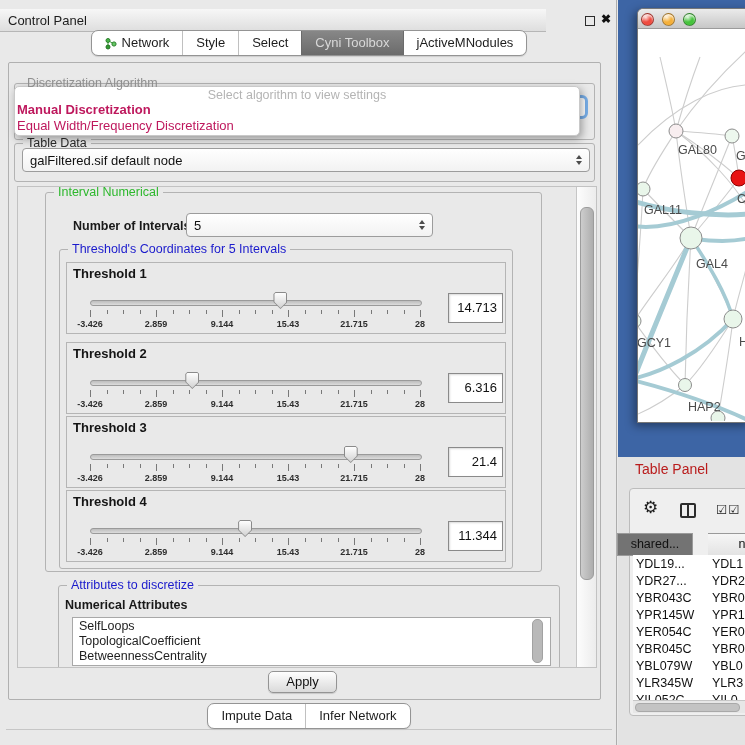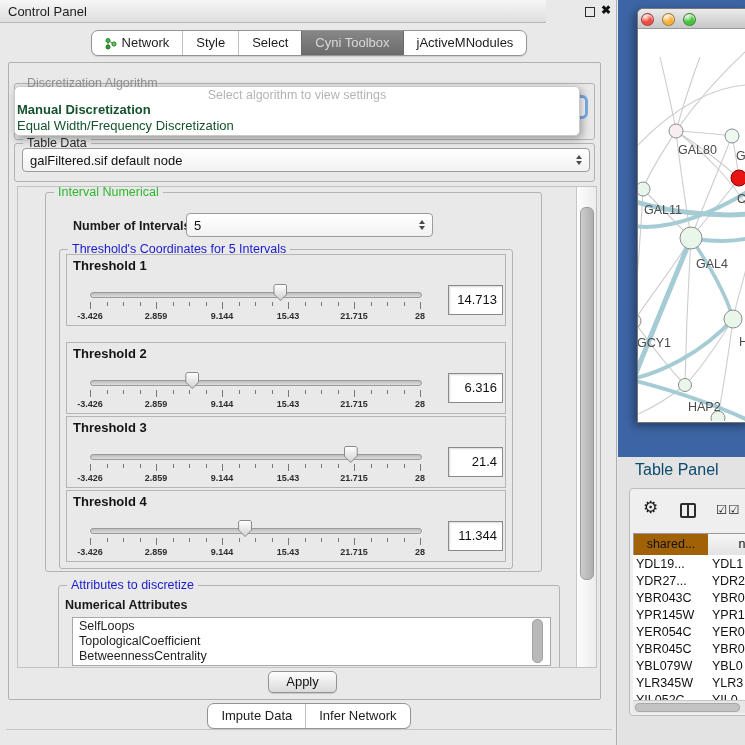--- a/index.html
+++ b/index.html
@@ -1,21 +1,21 @@
 <!DOCTYPE html>
 <html><head>
 <meta charset="utf-8">
 <style>
   html,body{margin:0;padding:0}
   body{width:745px;height:745px;position:relative;overflow:hidden;
        background:#e9e9e9;font-family:"Liberation Sans",sans-serif;color:#1c1c1c;}
   .abs{position:absolute}
 
   
-  #titlebar{left:0;top:0;width:546px;height:22px;background:linear-gradient(#f7f7f7,#dedede);border-bottom:1px solid #b6b6b6}
+  #titlebar{left:0;top:9px;width:546px;height:22px;background:linear-gradient(#f7f7f7,#dedede);border-bottom:1px solid #b6b6b6}
   #paneltitle{left:8px;top:4px;font-size:13px}
   #floatbtn{left:585px;top:7px;width:8px;height:8px;border:1.5px solid #2b2b2b;background:transparent}
   #closebtn{left:601px;top:3px;font-size:12px;font-weight:bold;color:#111}
 
   
   .tabrow{left:0;width:618px;display:flex;justify-content:center}
   #toptabs{top:30px}
   #bottomtabs{top:703px}
   .tabgroup{display:flex;border:1px solid #949494;border-radius:7px;overflow:hidden;background:#fff;height:24px;box-shadow:0 1px 1px rgba(0,0,0,.12)}
   .tabseg{padding:0 13px;line-height:24px;font-size:13px;color:#1d1d1d;display:flex;align-items:center;gap:5px;cursor:default;white-space:nowrap}
@@ -33,21 +33,21 @@
   .gtitle{position:absolute;top:-8px;left:8px;background:#e9e9e9;padding:0 4px;font-size:12.5px;line-height:15px;white-space:nowrap}
   .t-green{color:#2db82d}.t-blue{color:#1a1acc}.t-gray{color:#8f8f8f}.t-dark{color:#2b2b2b}
 
   #algogroup{left:14px;top:83px;width:579px;height:55px}
   #algogroup .gtitle{background:transparent;z-index:6}
   #algocombo{left:24px;top:95px;width:558px;height:18px;border:3px solid #78aee8;border-radius:6px;background:#fff}
 
   
   #popup{left:14px;top:86px;width:564px;height:48px;background:#fff;border:1px solid #c9c9c9;border-radius:5px;box-shadow:2px 3px 9px rgba(0,0,0,.35);z-index:5}
   #popuphint{text-align:center;color:#b4b4b4;font-size:12.5px;margin-top:1px}
-  .popopt{font-size:13px;color:#14532d;padding-left:2px;line-height:16px;white-space:nowrap}
+  .popopt{font-size:13px;color:#be185d;padding-left:2px;line-height:16px;white-space:nowrap}
   .popopt.bold{font-weight:bold}
 
   
   .combo{position:absolute;background:linear-gradient(#ffffff,#f2f2f2);border:1px solid #9c9c9c;border-radius:4px;font-size:13px;color:#111;display:flex;align-items:center;padding:0 7px}
   .spin{margin-left:auto;display:flex;flex-direction:column;gap:2px;padding-left:6px}
   .spin i{display:block;width:0;height:0;border-left:3.5px solid transparent;border-right:3.5px solid transparent}
   .spin .up{border-bottom:4px solid #4c4c4c}
   .spin .dn{border-top:4px solid #4c4c4c}
   #tdgroup{left:14px;top:143px;width:579px;height:37px}
   #tdcombo{left:22px;top:148px;width:552px;height:22px}
@@ -83,28 +83,28 @@
 
   
   #desktop{left:618px;top:0;width:127px;height:457px;background:#3d65a5}
   #macwin{left:637px;top:8px;width:112px;height:413px;background:#fff;border:1px solid #777;border-radius:6px 0 0 0;box-shadow:-3px 3px 10px rgba(0,0,0,.4)}
   #mactitle{position:absolute;left:0;top:0;width:100%;height:19px;background:linear-gradient(#ebebeb,#c7c7c7);border-bottom:1px solid #9b9b9b;border-radius:6px 0 0 0}
   .tl{position:absolute;top:4px;width:11px;height:11px;border-radius:50%;border:1px solid rgba(0,0,0,.35);box-shadow:inset 0 2px 2px rgba(255,255,255,.75)}
   #netcanvas{position:absolute;left:0;top:20px;width:110px;height:392px;background:#fff;overflow:hidden}
 
   
   #tpsection{left:618px;top:457px;width:127px;height:288px;background:#e3e3e3}
-  #tptitle{left:635px;top:461px;font-size:16px;color:#0c4a6e}
+  #tptitle{left:635px;top:461px;font-size:14px;color:#b91c1c}
   #tpsub{left:629px;top:488px;width:130px;height:226px;background:#efefef;border:1px solid #bcbcbc;border-radius:4px}
   #gearicon{left:643px;top:499px;font-size:17px;color:#1c1c1c;line-height:17px}
   #colicon{left:680px;top:503px;width:12px;height:11px;border:2px solid #2c2c2c;border-radius:2px}
   #colicon::after{content:"";position:absolute;left:5px;top:0;width:2px;height:11px;background:#2c2c2c}
   #checkicons{left:716px;top:502px;font-size:12.5px;color:#222;letter-spacing:1px}
   .hcell{position:absolute;top:533px;height:21px;border:1px solid #9a9a9a;font-size:12.5px;color:#111;text-align:center;line-height:21px}
-  #hcell1{left:633px;width:74px;background:#a16207}
+  #hcell1{left:617px;width:74px;background:#737373}
   #hcell2{left:708px;width:75px;background:linear-gradient(#f6f6f6,#e3e3e3);border-left:none}
   #tbody{left:633px;top:555px;width:112px;height:145px;background:#fff;overflow:hidden}
   .trow{display:flex;height:17px;align-items:center;font-size:12.5px;color:#111}
   .tc1{width:75px;padding-left:3px;box-sizing:border-box;white-space:nowrap}
   .tc2{padding-left:4px;white-space:nowrap}
   #hscroll{left:633px;top:700px;width:112px;height:12px;background:#e7e7e7;border-top:1px solid #c6c6c6}
   #hthumb{position:absolute;left:2px;top:2px;width:103px;height:7px;border-radius:4px;background:#c3c3c3;border:1px solid #a9a9a9}
 </style>
 </head>
 <body>
@@ -175,21 +175,21 @@
     <div class="abs combo" id="numcombo">
       <span>5</span>
       <span class="spin">
           <i class="up"></i>
           <i class="dn"></i>
         </span>
     </div>
     <div class="abs group" id="thrgroup">
       <span class="gtitle t-blue">Threshold's Coordinates for 5 Intervals</span>
       <div id="thrPanels">
-          <div class="thr-panel" style="top: 4px;">
+          <div class="thr-panel" style="top: 12px;">
             <div class="thr-name">Threshold 1</div>
             <div class="track"></div>
             <div class="thumb" style="left: 206.475px;"></div>
             <div class="tick major" style="left: 23px;"></div>
             <div class="tick" style="left: 39.5px;"></div>
             <div class="tick" style="left: 56px;"></div>
             <div class="tick" style="left: 72.5px;"></div>
             <div class="tick major" style="left: 89px;"></div>
             <div class="tick" style="left: 105.5px;"></div>
             <div class="tick" style="left: 122px;"></div>

